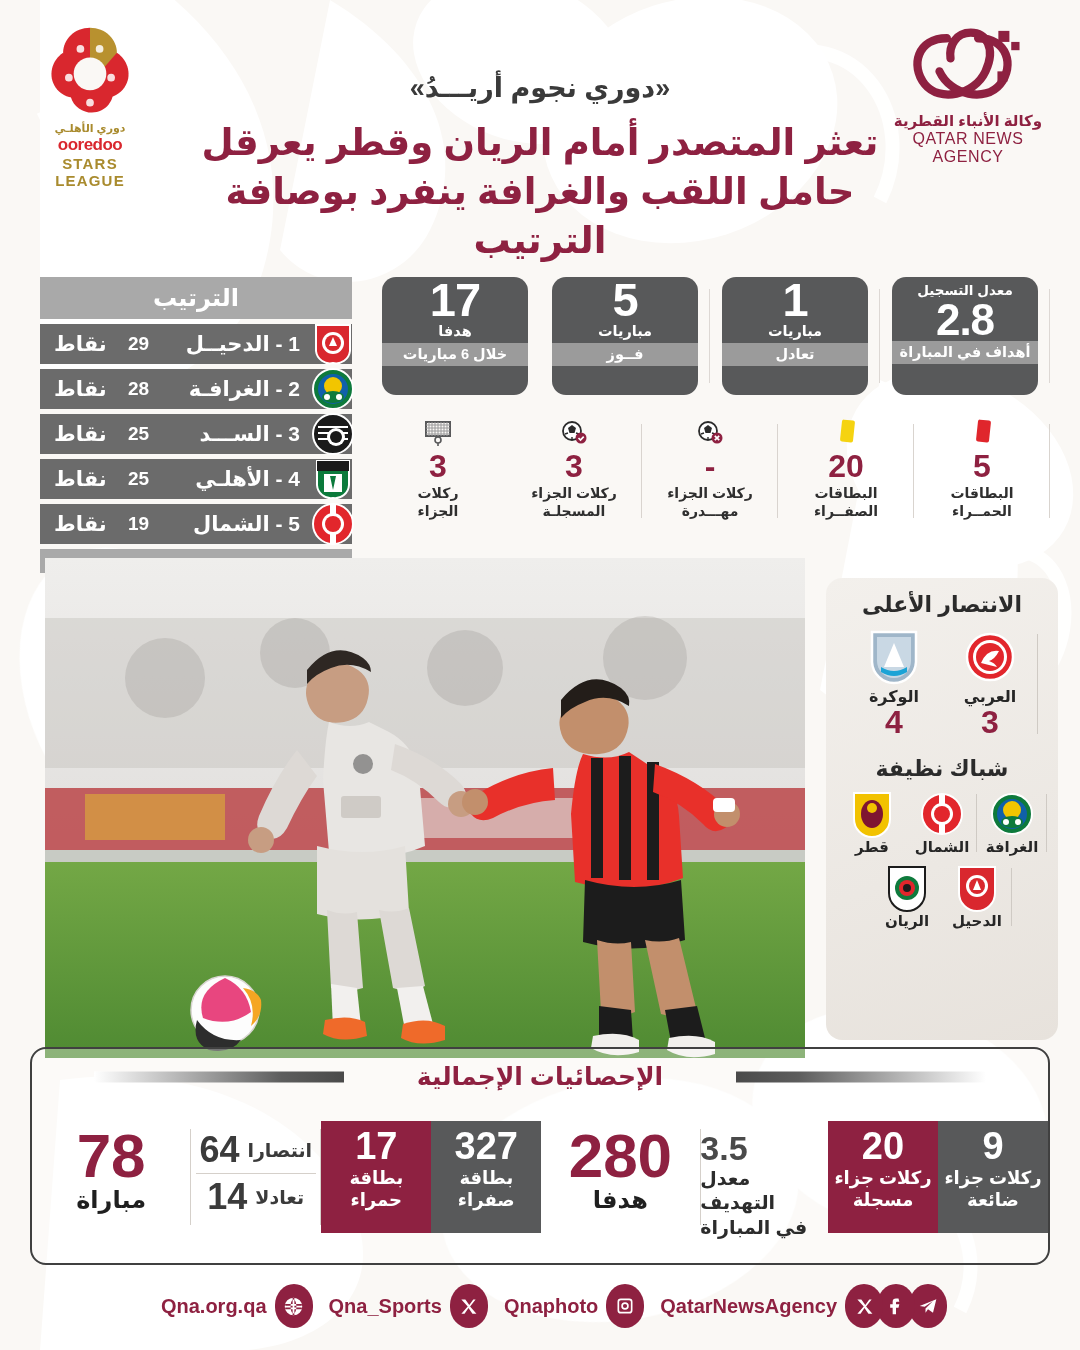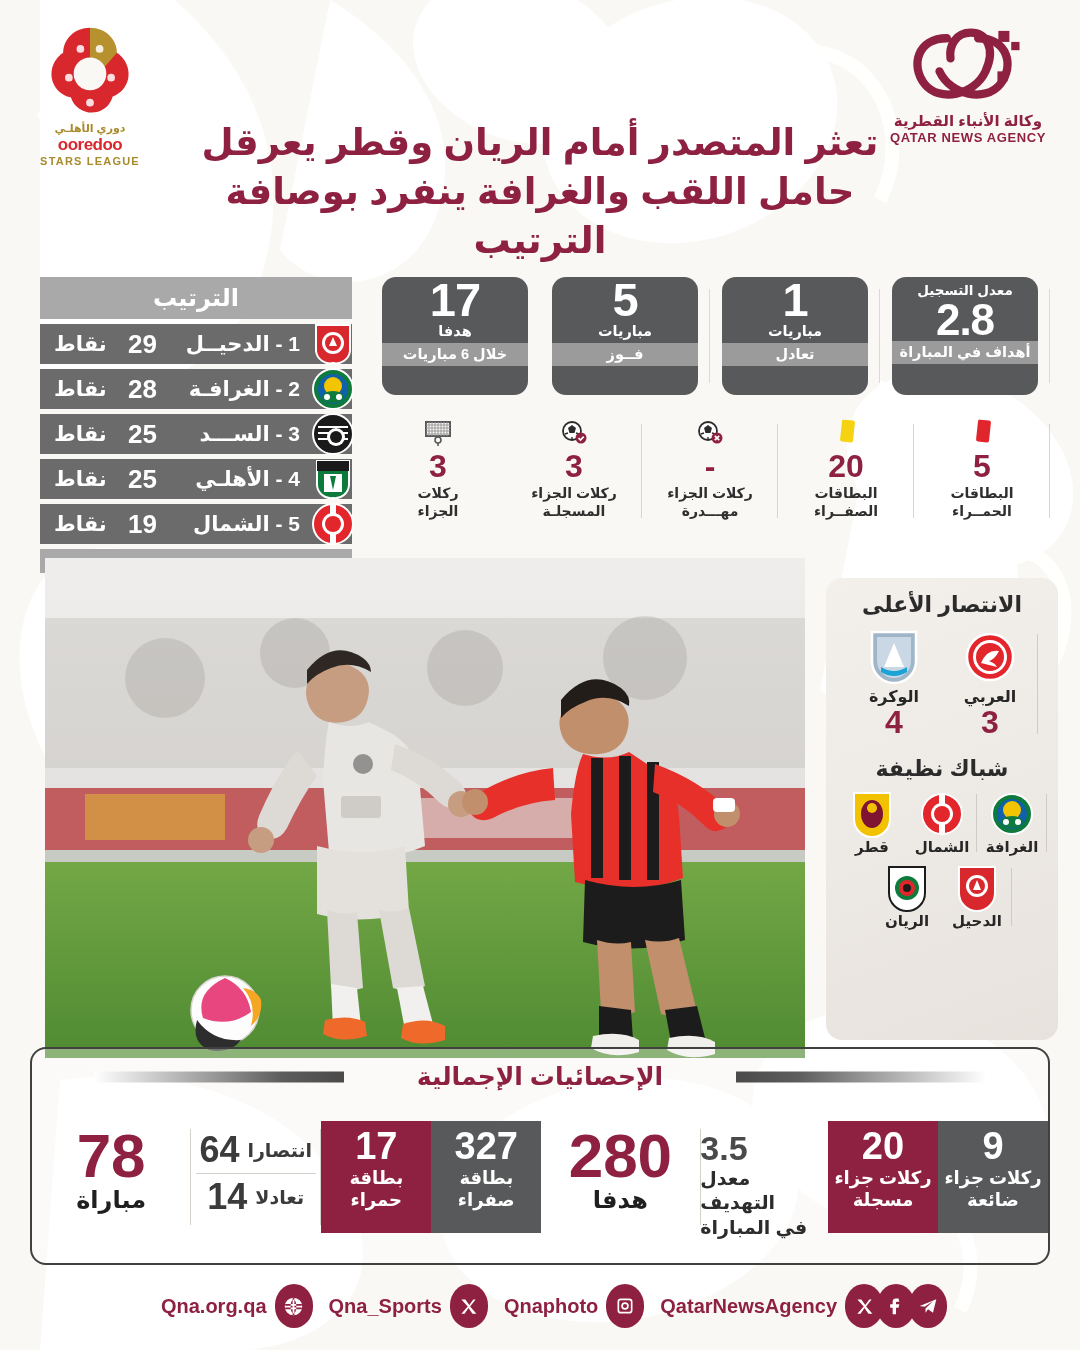--- a/index.html
+++ b/index.html
@@ -15,42 +15,42 @@
   .bg-wrap{ position:absolute; inset:0; overflow:hidden; z-index:0; }
   .bg-wrap svg{ position:absolute; }
   .page{ position:absolute; inset:0; z-index:2; }
 
   
   .header{ position:absolute; top:0; left:0; width:1080px; height:262px; }
   .league-logo{ position:absolute; left:30px; top:22px; width:120px; height:150px; text-align:center; }
   .ll-mark{ width:96px; height:96px; margin:0 auto; position:relative; }
   .ll-sub1{ font-size:11px; color:#a98b2e; letter-spacing:1px; margin-top:4px; font-weight:bold;}
   .ll-sub2{ font-size:17px; color:#d9272e; font-weight:bold; letter-spacing:-0.5px; }
-  .ll-sub3{ font-size:11px; color:#a98b2e; font-weight:bold; letter-spacing:1.2px; }
+  .ll-sub3{ font-size:15px; color:#a98b2e; font-weight:bold; letter-spacing:1.2px; }
 
   .qna-logo{ position:absolute; right:22px; top:18px; width:180px; text-align:center; }
   .qna-mark{ height:92px; }
   .qna-ar{ font-size:15px; color:#8E2141; font-weight:bold; margin-top:2px;}
-  .qna-en{ font-size:13px; color:#8E2141; font-weight:bold; letter-spacing:0.6px; }
+  .qna-en{ font-size:16px; color:#8E2141; font-weight:normal; letter-spacing:0.6px; }
 
   .kicker{ position:absolute; top:72px; right:240px; left:240px; text-align:center;
            font-size:27px; color:#3a3a3a; font-weight:bold; }
   .headline{ position:absolute; top:118px; right:185px; left:185px; text-align:center;
              font-size:37px; line-height:1.33; color:#8E2141; font-weight:bold; }
 
   
   .standings{ position:absolute; left:40px; top:277px; width:312px; }
   .st-head{ background:#a9a9a9; color:#ffffff; height:42px; line-height:42px;
             text-align:center; font-size:24px; font-weight:bold; }
   .st-row{ background:#6b6b6b; height:40px; margin-top:5px; position:relative;
            display:flex; align-items:center; color:#ffffff; }
   .st-badge{ width:46px; height:46px; position:absolute; right:-4px; top:-3px; }
   .st-badge svg{ width:46px; height:46px; }
   .st-name{ position:absolute; right:52px; font-size:21px; font-weight:bold; white-space:nowrap;}
-  .st-pts{ position:absolute; left:88px; font-size:26px; font-weight:bold; }
+  .st-pts{ position:absolute; left:88px; font-size:19px; font-weight:bold; }
   .st-lbl{ position:absolute; left:14px; font-size:21px; font-weight:bold; }
   .st-foot{ background:#a9a9a9; height:24px; margin-top:5px; }
 
   
   .topstats{ position:absolute; right:30px; top:277px; width:680px; height:118px;
              display:flex; flex-direction:row-reverse; gap:0; }
   .ts-cell{ flex:1; display:flex; justify-content:center; position:relative; }
   .ts-cell + .ts-cell::before{ content:""; position:absolute; right:0; top:12px; bottom:12px;
                                width:1px; background:#ddd8d4; }
   .ts-card{ width:146px; background:#58595a; border-radius:14px; overflow:hidden;
@@ -205,20 +205,21 @@
           </g>
           <rect x="118" y="14" width="12" height="12" fill="#8E2141"></rect>
           <rect x="132" y="26" width="9" height="9" fill="#8E2141"></rect>
           <rect x="117" y="58" width="11" height="11" fill="#8E2141"></rect>
         </svg>
       </div>
       <div class="qna-ar">وكالة الأنباء القطرية</div>
       <div class="qna-en">QATAR NEWS AGENCY</div>
     </div>
 
+    <div class="kicker">«دوري نجوم أريـــدُ»</div>
     <div class="headline">
       <div>تعثر المتصدر أمام الريان وقطر يعرقل</div>
       <div>حامل اللقب والغرافة ينفرد بوصافة الترتيب</div>
     </div>
   </div>
 
   <div class="standings">
     <div class="st-head">الترتيب</div>
 
     <div class="st-row">

